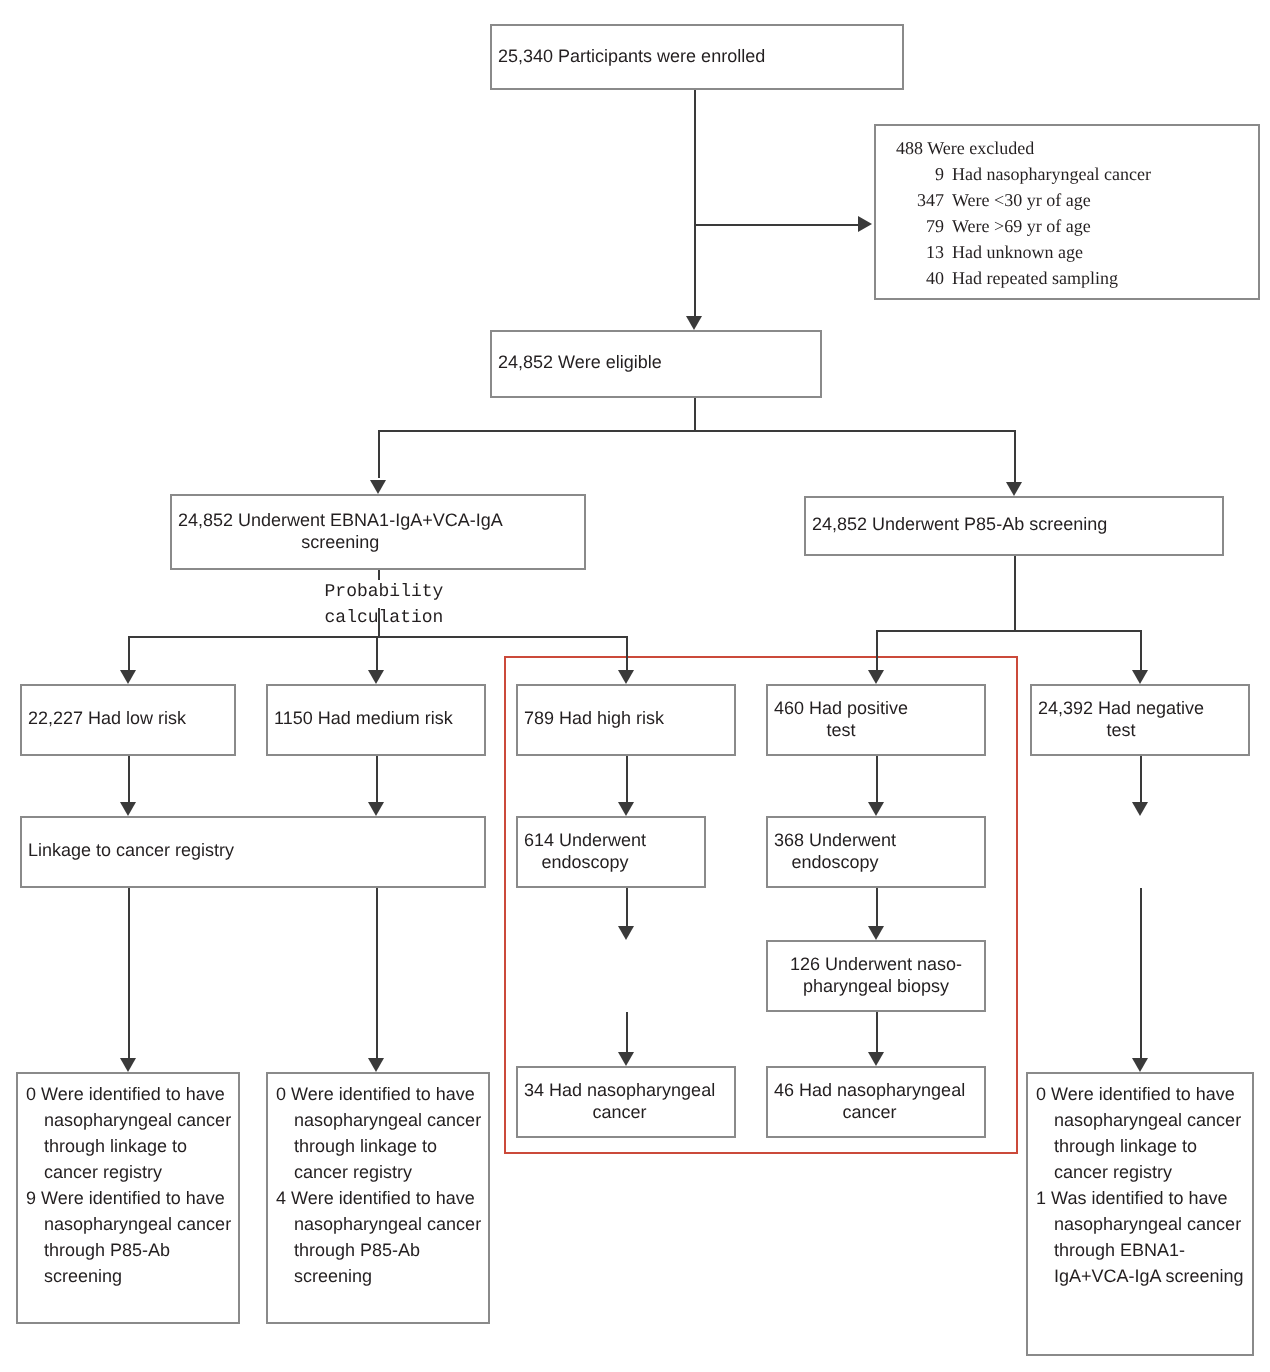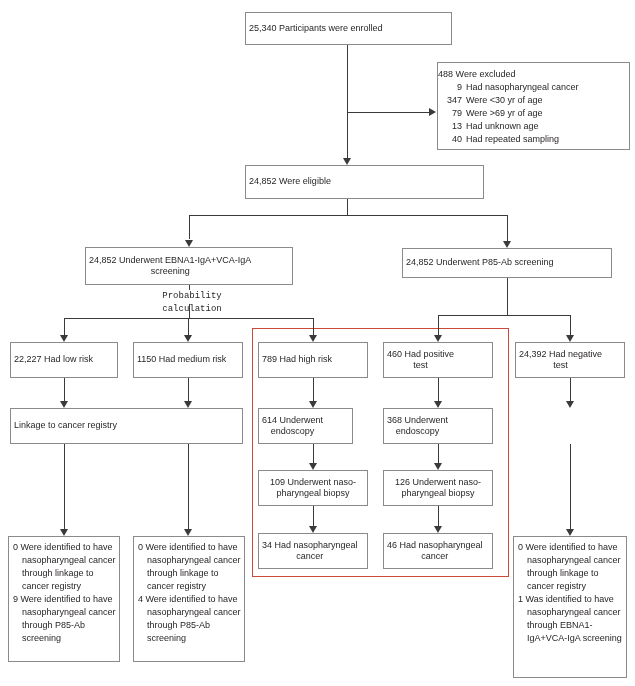--- a/index.html
+++ b/index.html
@@ -12,21 +12,21 @@
     font-size:9px; color:var(--text); overflow:hidden;
   }
   .box{
     position:absolute; background:#fff; border:1px solid var(--border);
     box-sizing:border-box; color:var(--text);
   }
   .center{
     display:flex; align-items:center; 
     text-align:center; white-space:pre-line; line-height:11.5px; padding:2px 3px;
   }
-  .excl{ line-height:13px; padding:5px 4px 4px 0; }
+  .excl{ line-height:13px; padding:5px 4px 4px 10px;font-family:Liberation Serif, serif; }
   .excl .hdr span{ display:inline; }
   .excl .item{ display:flex; }
   .excl .item .num{ width:24px; text-align:right; flex:0 0 24px; padding-right:4px; }
   .hangbox{ line-height:13px; padding:4px 2px 4px 4px; }
   .hang{ padding-left:9px; text-indent:-9px; }
   .v{ position:absolute; width:1px; background:var(--line); }
   .h{ position:absolute; height:1px; background:var(--line); }
   .ad{ position:absolute; width:0; height:0;
        border-left:4px solid transparent; border-right:4px solid transparent;
        border-top:7px solid var(--line); }
@@ -117,21 +117,21 @@
     <div class="item">
       <span class="num">13</span>
       <span>Had unknown age</span>
     </div>
     <div class="item">
       <span class="num">40</span>
       <span>Had repeated sampling</span>
     </div>
   </div>
 
-  <div class="box center" style="left:245px;top:165px;width:239px;height:34px">
+  <div class="box center" style="left:245px;top:165px;width:166px;height:34px">
     <span>24,852 Were eligible</span>
   </div>
 
   <div class="box center" style="left:85px;top:247px;width:208px;height:38px">
     <span>24,852 Underwent EBNA1-IgA+VCA-IgA
 screening</span>
   </div>
 
   <div class="box center" style="left:402px;top:248px;width:210px;height:30px">
     <span>24,852 Underwent P85-Ab screening</span>
@@ -164,23 +164,20 @@
   </div>
   <div class="box center" style="left:258px;top:408px;width:95px;height:36px">
     <span>614 Underwent
 endoscopy</span>
   </div>
   <div class="box center" style="left:383px;top:408px;width:110px;height:36px">
     <span>368 Underwent
 endoscopy</span>
   </div>
 
-  <div class="box center" style="left:258px;top:470px;width:110px;height:36px">
-    <span>109 Underwent naso-pharyngeal biopsy</span>
-  </div>
   <div class="box center" style="left:383px;top:470px;width:110px;height:36px">
     <span>126 Underwent naso-pharyngeal biopsy</span>
   </div>
 
   <div class="box center" style="left:258px;top:533px;width:110px;height:36px">
     <span>34 Had nasopharyngeal
 cancer</span>
   </div>
   <div class="box center" style="left:383px;top:533px;width:110px;height:36px">
     <span>46 Had nasopharyngeal

